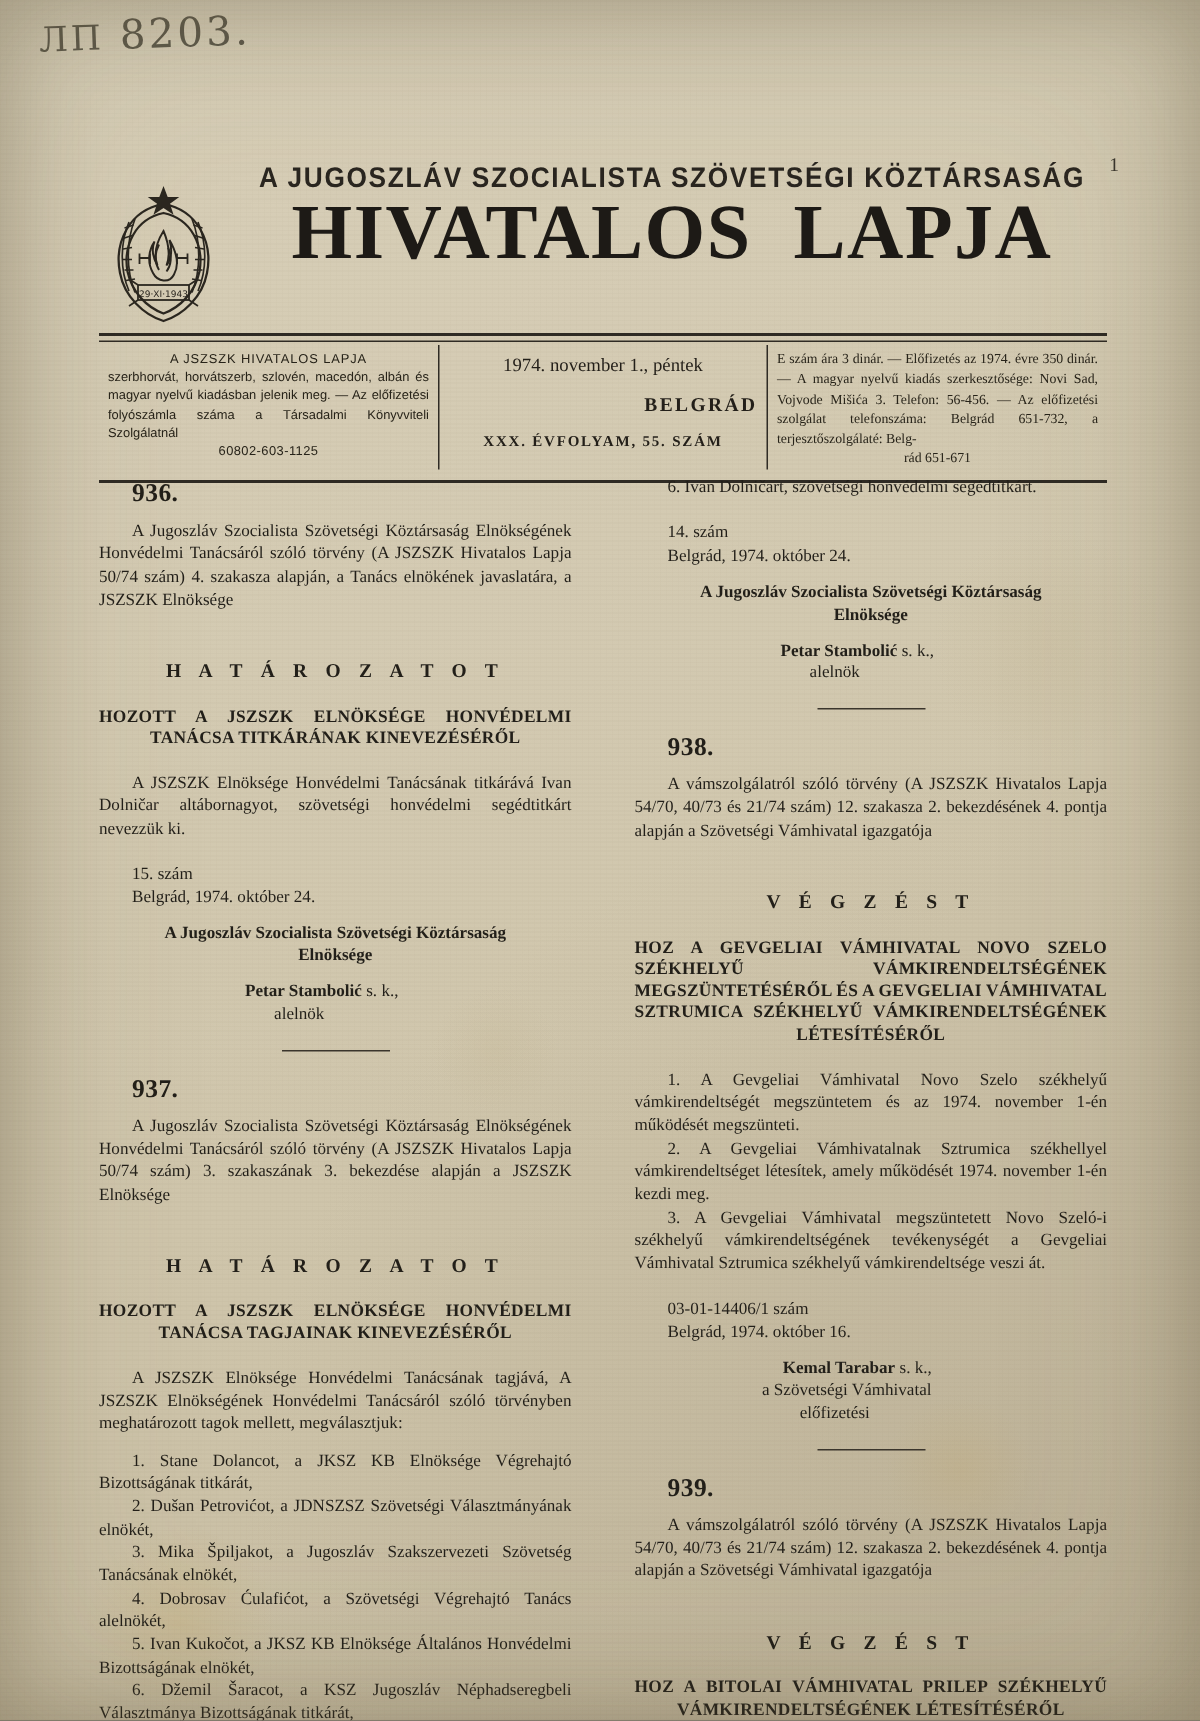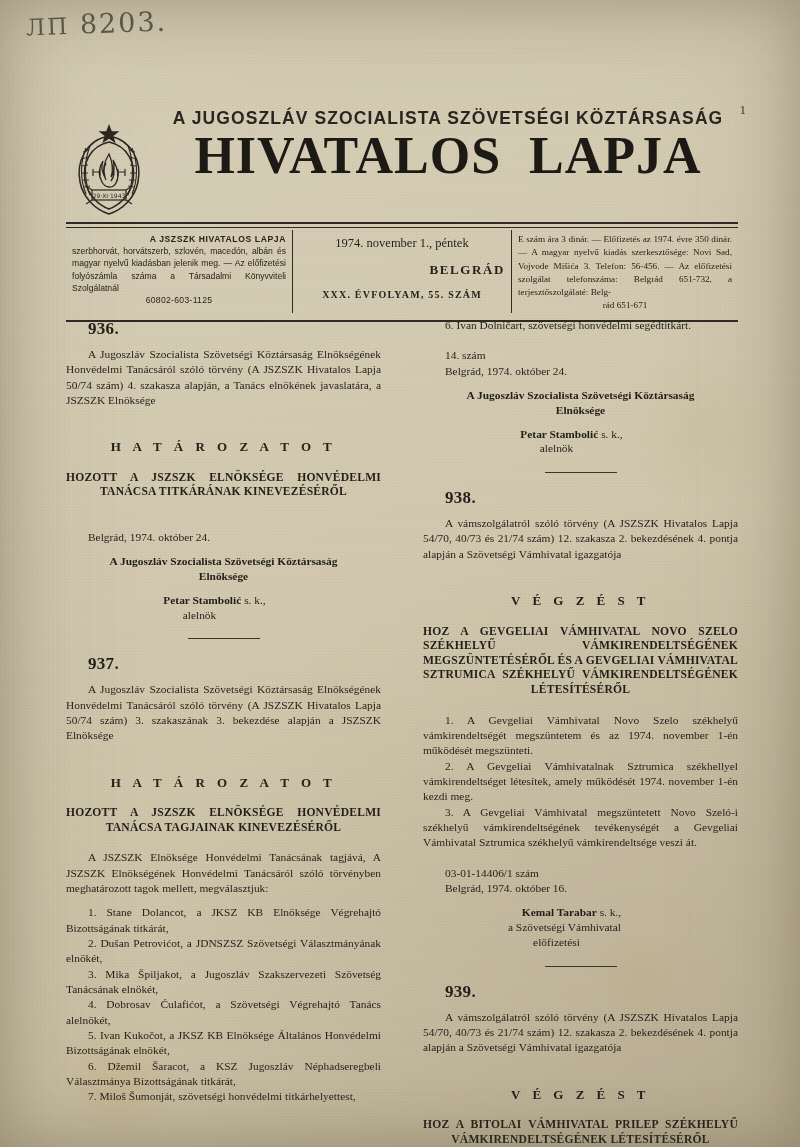--- a/index.html
+++ b/index.html
@@ -134,21 +134,21 @@
   .info-cell { padding: 3px 6px 0 6px; }
   .info-left {
     flex: 0 0 214px;
     font-family: "Liberation Sans", sans-serif;
     font-size: 8.6px;
     line-height: 1.42;
     text-align: justify;
     color: #272319;
     border-right: 1.6px solid #2f2b24;
   }
-  .info-left .lead { font-weight: bold; letter-spacing: .6px; display: block; text-align: right;}
+  .info-left .lead { font-weight: normal; letter-spacing: .6px; display: block; text-align: center;}
   .info-left .acct { display:block; text-align: center; letter-spacing: .3px; }
   .info-mid {
     flex: 1;
     text-align: center;
     font-family: "Liberation Serif", serif;
     color: #231f19;
     border-right: 1.6px solid #2f2b24;
     padding-top: 6px;
   }
   .info-mid .date { font-size: 12.5px; }
@@ -322,21 +322,23 @@
     <div class="col">
 
       <div>
         <div class="item-no">936.</div>
         <p class="para">A Jugoszláv Szocialista Szövetségi Köztársaság Elnökségének Honvédelmi Tanácsáról szóló törvény (A JSZSZK Hivatalos Lapja 50/74 szám) 4. szakasza alapján, a Tanács elnökének javaslatára, a JSZSZK Elnöksége</p>
         <div class="gap-xl"></div>
         <p class="act-word">H A T Á R O Z A T O T</p>
         <div class="gap-m"></div>
         <p class="act-title justify">HOZOTT A JSZSZK ELNÖKSÉGE HONVÉDELMI TANÁCSA TITKÁRÁNAK KINEVEZÉSÉRŐL</p>
         <div class="gap-m"></div>
-        <div class="gap-m"></div>
+        <p class="para">A JSZSZK Elnöksége Honvédelmi Tanácsának titkárává Ivan Dolničar altábornagyot, szövetségi honvédelmi segédtitkárt nevezzük ki.</p>
+        <div class="gap-m"></div>
+        <p class="para meta">15. szám</p>
         <p class="para meta">Belgrád, 1974. október 24.</p>
         <div class="gap-s"></div>
         <p class="org">A Jugoszláv Szocialista Szövetségi Köztársaság</p>
         <p class="org">Elnöksége</p>
         <div class="gap-s"></div>
         <p class="signer">
           <span class="name">Petar Stambolić</span>
           <span>s. k.,</span>
           <span class="role">alelnök</span>
         </p>

